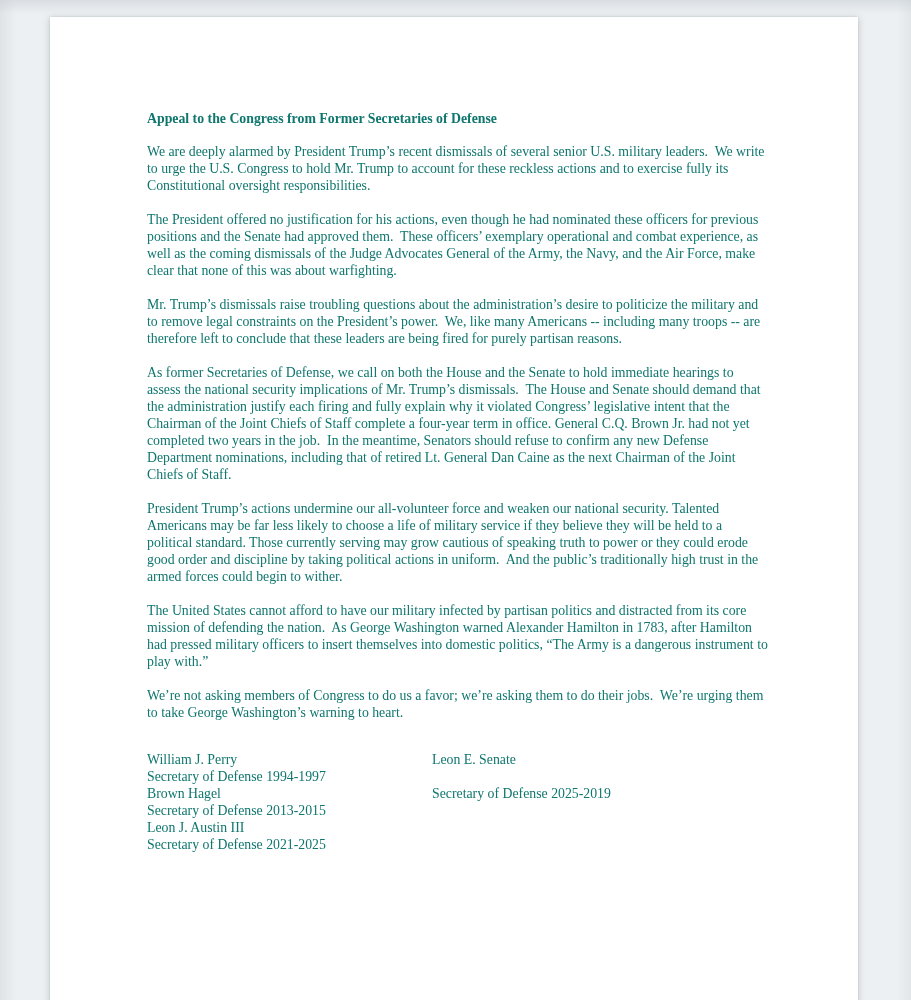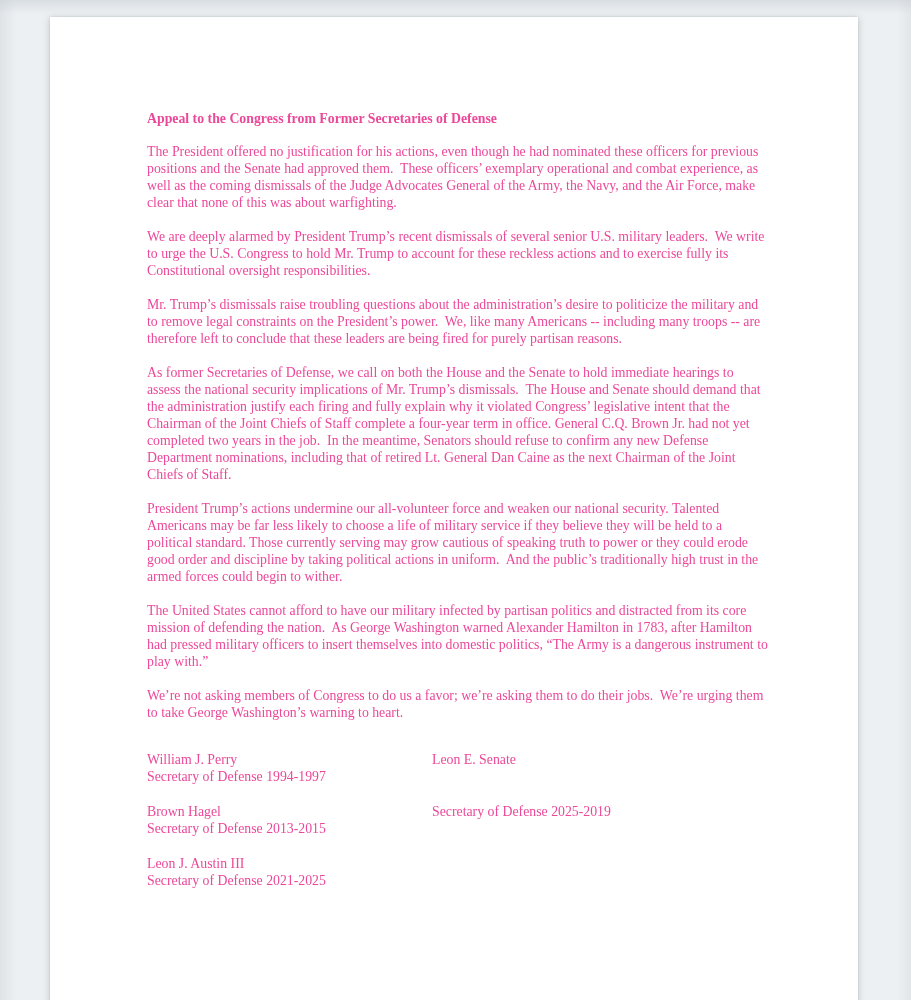--- a/index.html
+++ b/index.html
@@ -26,55 +26,54 @@
   .page {
     position: absolute;
     left: 50px; top: 17px;
     width: 808px; height: 1000px;
     background: #ffffff;
     box-shadow: 0 1px 7px rgba(110,122,132,0.38), 0 0 1px rgba(90,100,110,0.30);
   }
   .content {
     padding: 93px 89px 0 97px;
     width: 100%;
-    color: #ec4899;
+    color: #0f766e;
     font-size: 13.8px;
     line-height: 17px;
     filter: blur(0.22px);
   }
   .title-block { font-weight: bold; margin-bottom: 16px; }
   .title-line { white-space: pre-wrap; }
   .date-line sup { font-size: 0.62em; vertical-align: super; line-height: 0; }
   .content p {
     white-space: pre-wrap;
     margin-bottom: 17px;
   }
   .sigs {
     margin-top: 30px;
     display: grid;
     grid-template-columns: 285px auto;
-    row-gap: 18px;
   }
   .sig div { white-space: pre-wrap; }
 </style>
 </head>
 <body>
 
 <div class="screen">
   <div class="backdrop"></div>
 
   <div class="page">
     <div class="content">
 
       <div class="title-block">
         <div class="title-line">Appeal to the Congress from Former Secretaries of Defense</div>
       </div>
 
+      <p>We are deeply alarmed by President Trump’s recent dismissals of several senior U.S. military leaders.  We write to urge the U.S. Congress to hold Mr. Trump to account for these reckless actions and to exercise fully its Constitutional oversight responsibilities.</p>
       <p>The President offered no justification for his actions, even though he had nominated these officers for previous positions and the Senate had approved them.  These officers’ exemplary operational and combat experience, as well as the coming dismissals of the Judge Advocates General of the Army, the Navy, and the Air Force, make clear that none of this was about warfighting.</p>
-      <p>We are deeply alarmed by President Trump’s recent dismissals of several senior U.S. military leaders.  We write to urge the U.S. Congress to hold Mr. Trump to account for these reckless actions and to exercise fully its Constitutional oversight responsibilities.</p>
       <p>Mr. Trump’s dismissals raise troubling questions about the administration’s desire to politicize the military and to remove legal constraints on the President’s power.  We, like many Americans -- including many troops -- are therefore left to conclude that these leaders are being fired for purely partisan reasons.</p>
       <p>As former Secretaries of Defense, we call on both the House and the Senate to hold immediate hearings to assess the national security implications of Mr. Trump’s dismissals.  The House and Senate should demand that the administration justify each firing and fully explain why it violated Congress’ legislative intent that the Chairman of the Joint Chiefs of Staff complete a four-year term in office. General C.Q. Brown Jr. had not yet completed two years in the job.  In the meantime, Senators should refuse to confirm any new Defense Department nominations, including that of retired Lt. General Dan Caine as the next Chairman of the Joint Chiefs of Staff.</p>
       <p>President Trump’s actions undermine our all-volunteer force and weaken our national security. Talented Americans may be far less likely to choose a life of military service if they believe they will be held to a political standard. Those currently serving may grow cautious of speaking truth to power or they could erode good order and discipline by taking political actions in uniform.  And the public’s traditionally high trust in the armed forces could begin to wither.</p>
       <p>The United States cannot afford to have our military infected by partisan politics and distracted from its core mission of defending the nation.  As George Washington warned Alexander Hamilton in 1783, after Hamilton had pressed military officers to insert themselves into domestic politics, “The Army is a dangerous instrument to play with.”</p>
       <p>We’re not asking members of Congress to do us a favor; we’re asking them to do their jobs.  We’re urging them to take George Washington’s warning to heart.</p>
 
       <div class="sigs">
         <div class="sig">
           <div>William J. Perry</div>
           <div>Secretary of Defense 1994-1997</div>

